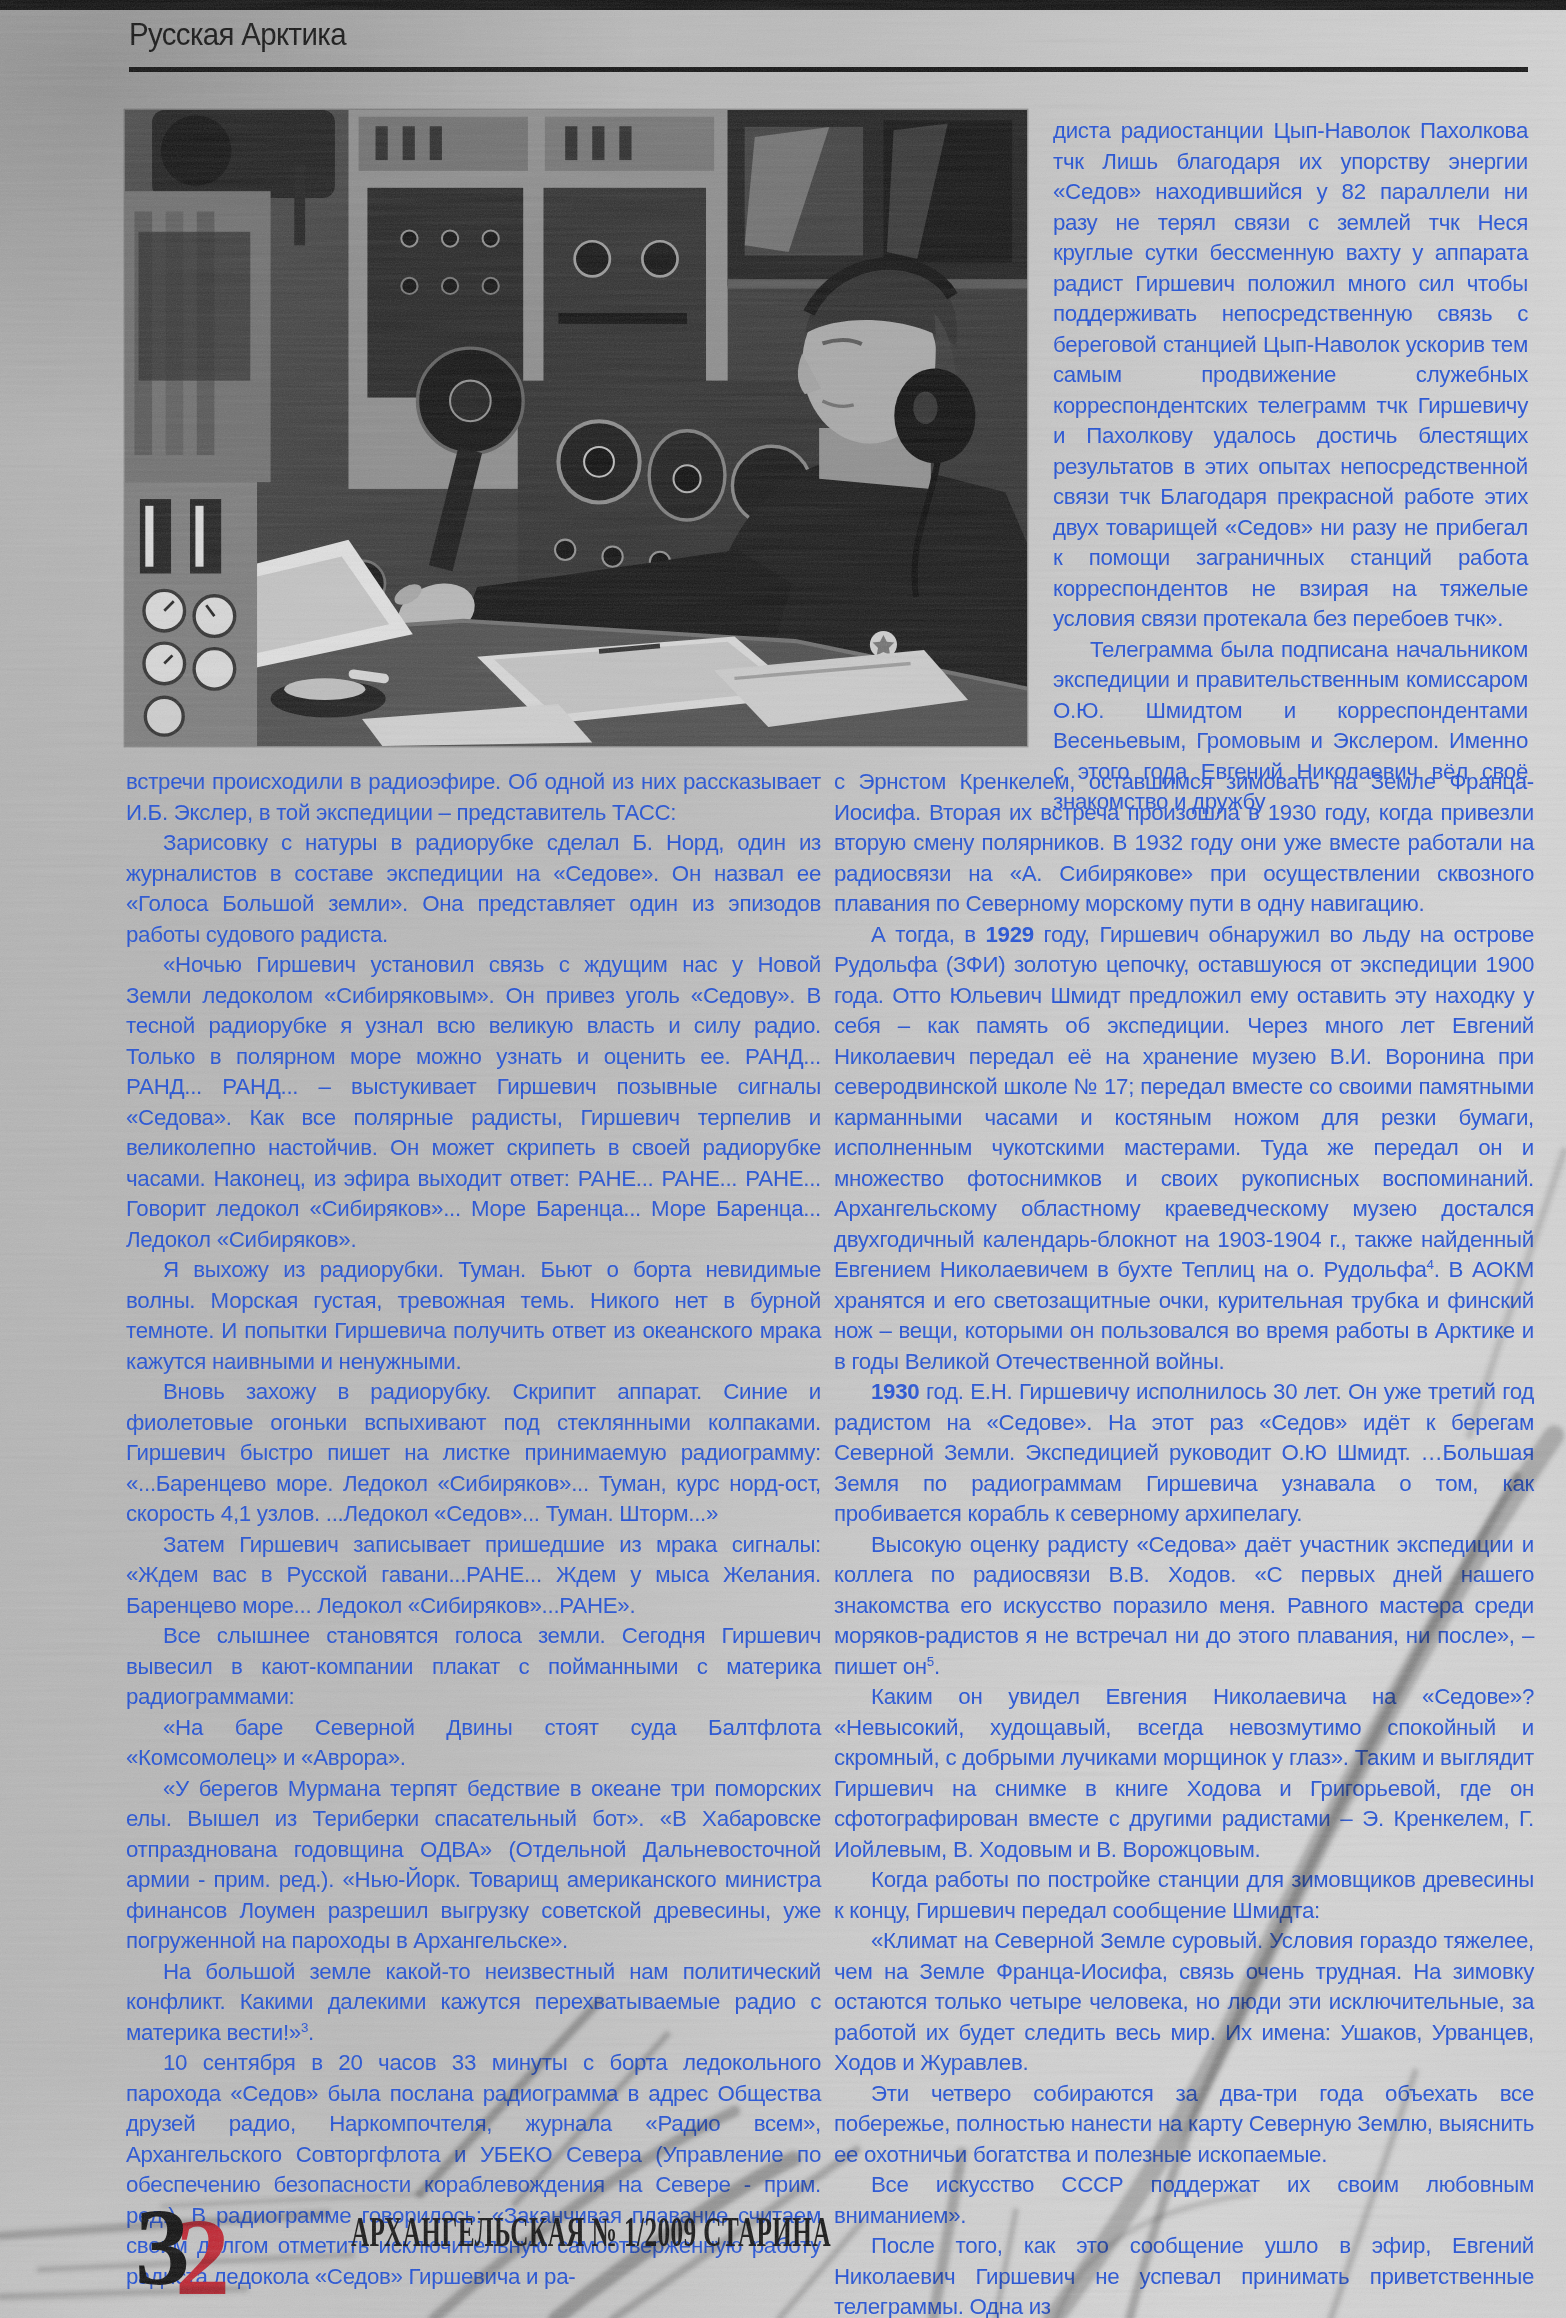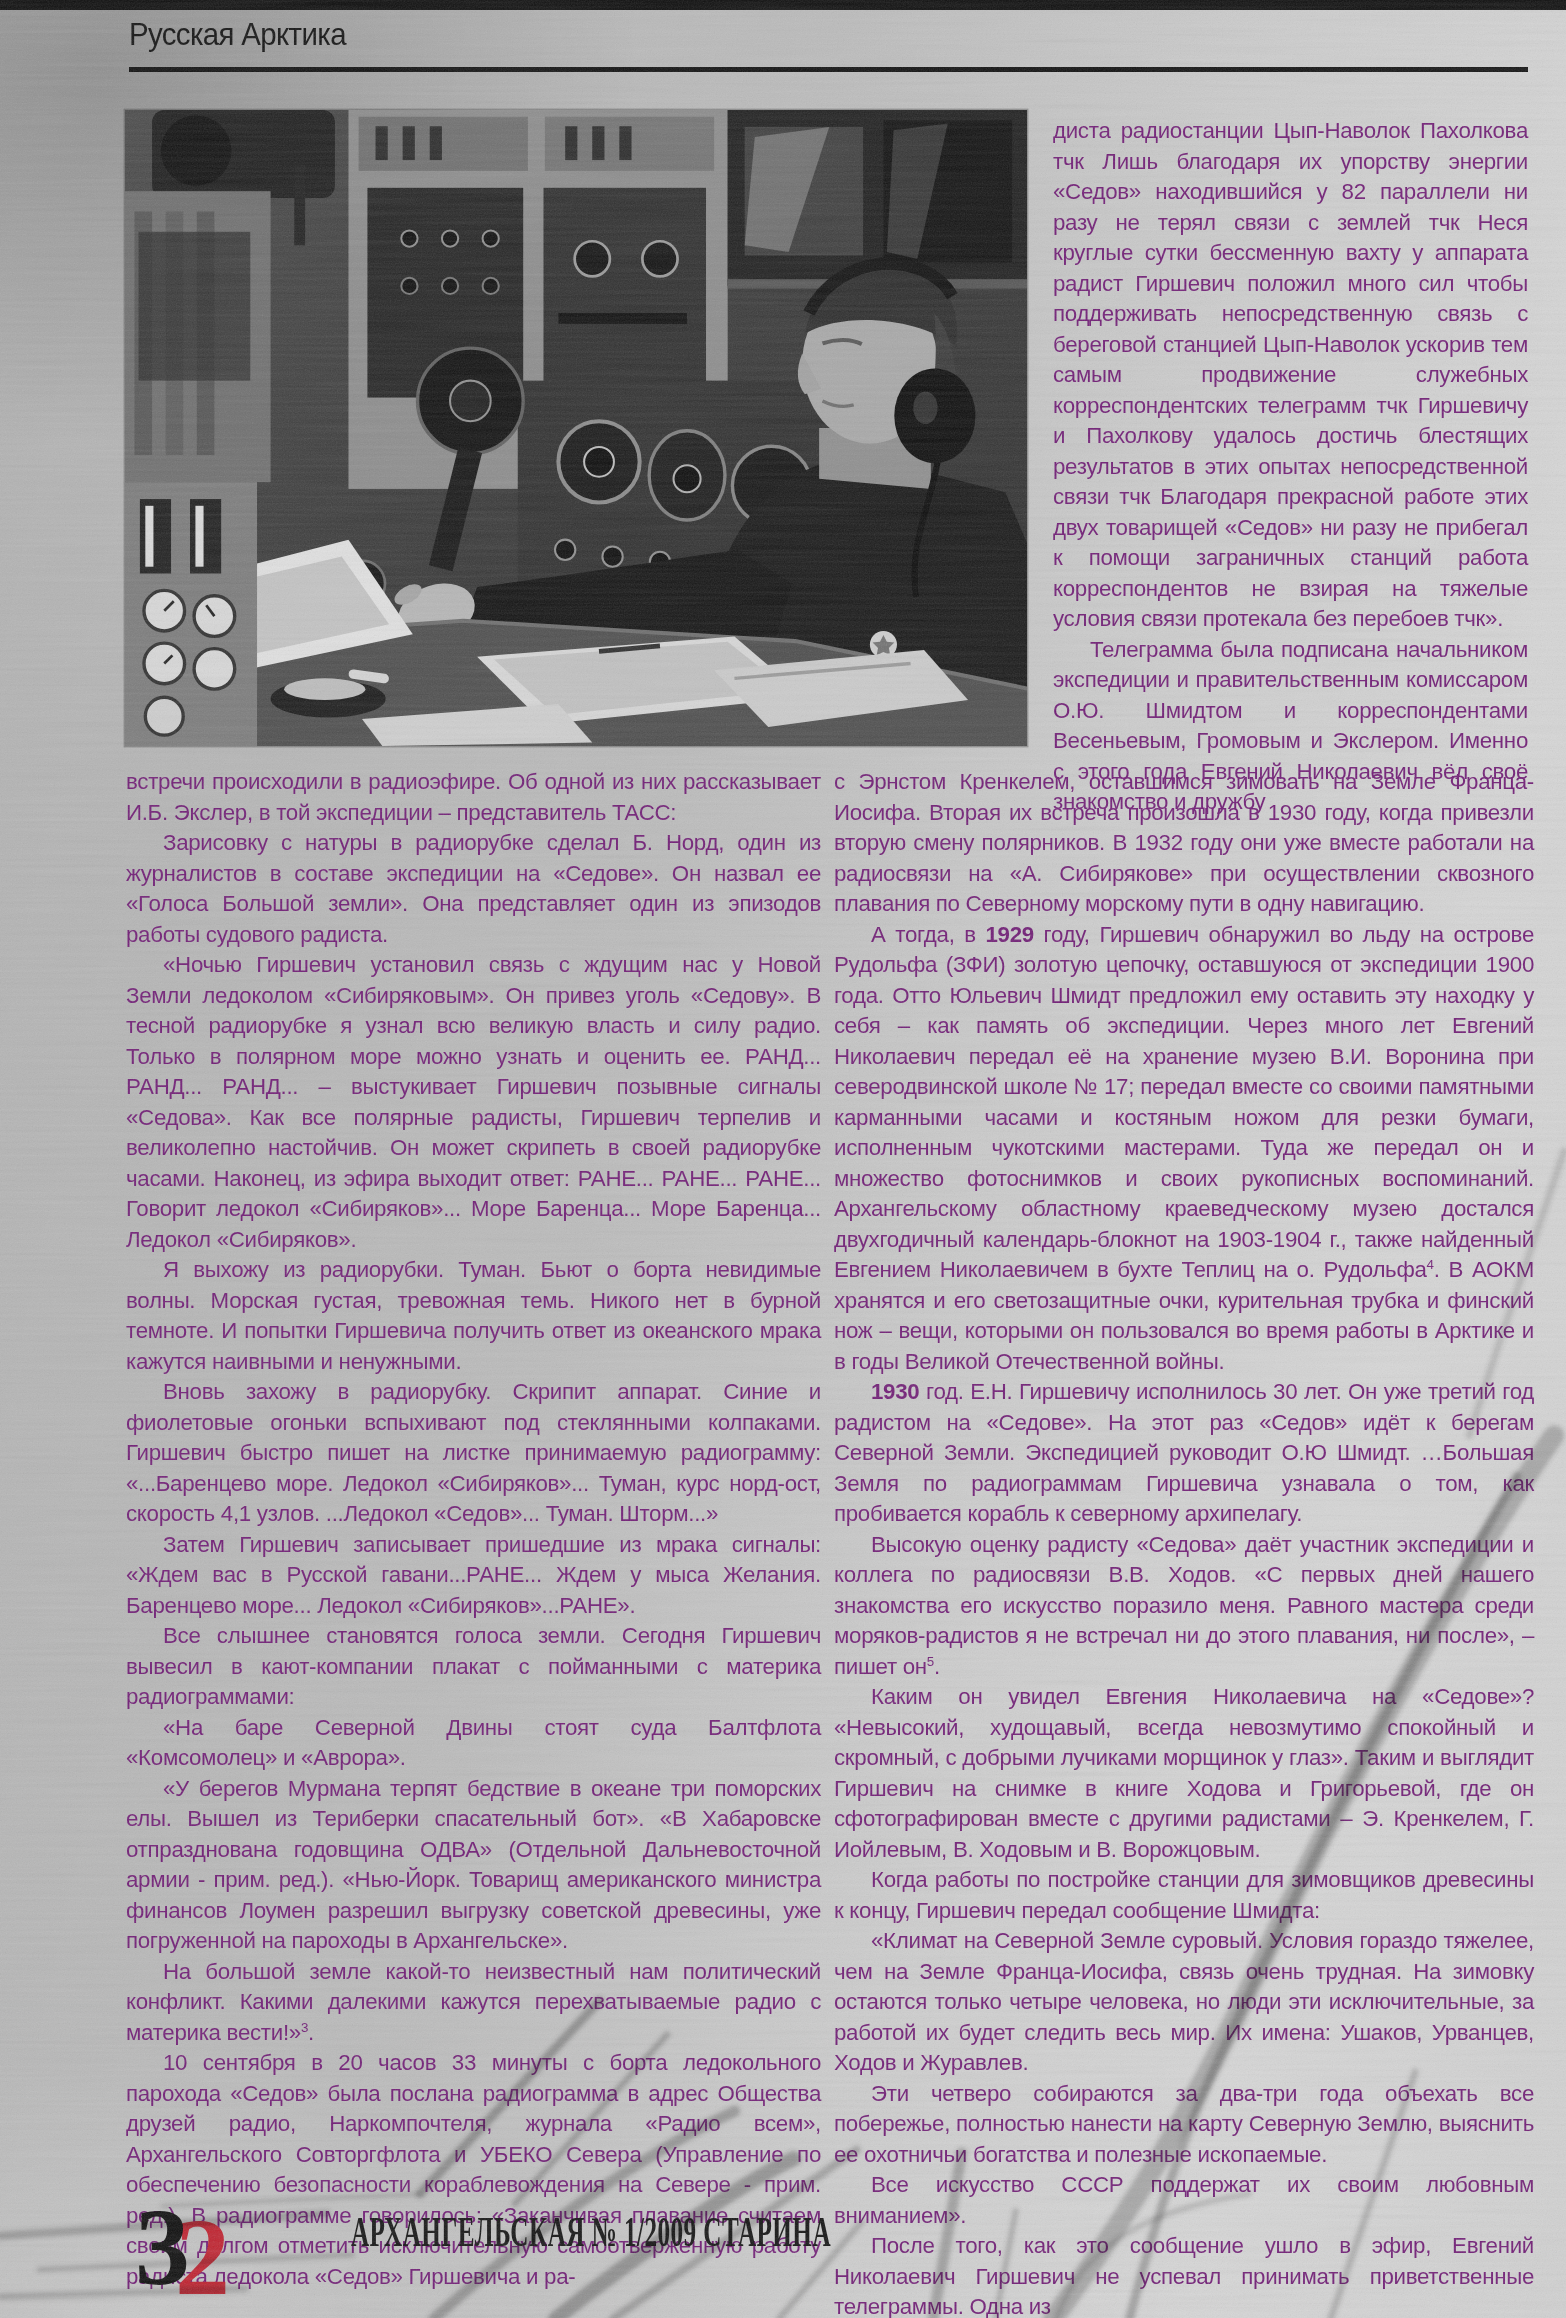--- a/index.html
+++ b/index.html
@@ -24,21 +24,21 @@
     transform:scaleX(.92);transform-origin:left top;
   }
   .header-rule{position:absolute;left:129px;top:67px;width:1399px;height:4.7px;background:#0e0e0e;z-index:3;}
   .photo{
     position:absolute;left:125px;top:110px;width:902px;height:636px;z-index:3;
     box-shadow:0 0 0 1.4px rgba(40,40,40,.35), 0 0 15px rgba(0,0,0,.25) inset;
     background:#3a3a3a;
   }
   .photo svg{display:block;width:100%;height:100%;}
   .col{position:absolute;z-index:4;text-align:justify;
-       font-size:22.3px;line-height:30.5px;letter-spacing:-0.3px;color:#701a75;}
+       font-size:22.3px;line-height:30.5px;letter-spacing:-0.3px;color:#1d4ed8;}
   .col p{margin:0;text-indent:37px;}
   .col p.cont{text-indent:0;}
   .col sup{font-size:60%;vertical-align:super;line-height:0;}
   .col b{font-weight:bold;}
   .narrow{left:1053px;top:116px;width:475px;}
   .leftcol{left:126px;top:767px;width:695px;}
   .rightcol{left:834px;top:767px;width:700px;}
   .pagenum{
     position:absolute;left:135px;top:2192px;z-index:5;
     font-family:"Liberation Serif","DejaVu Serif",serif;font-weight:bold;

